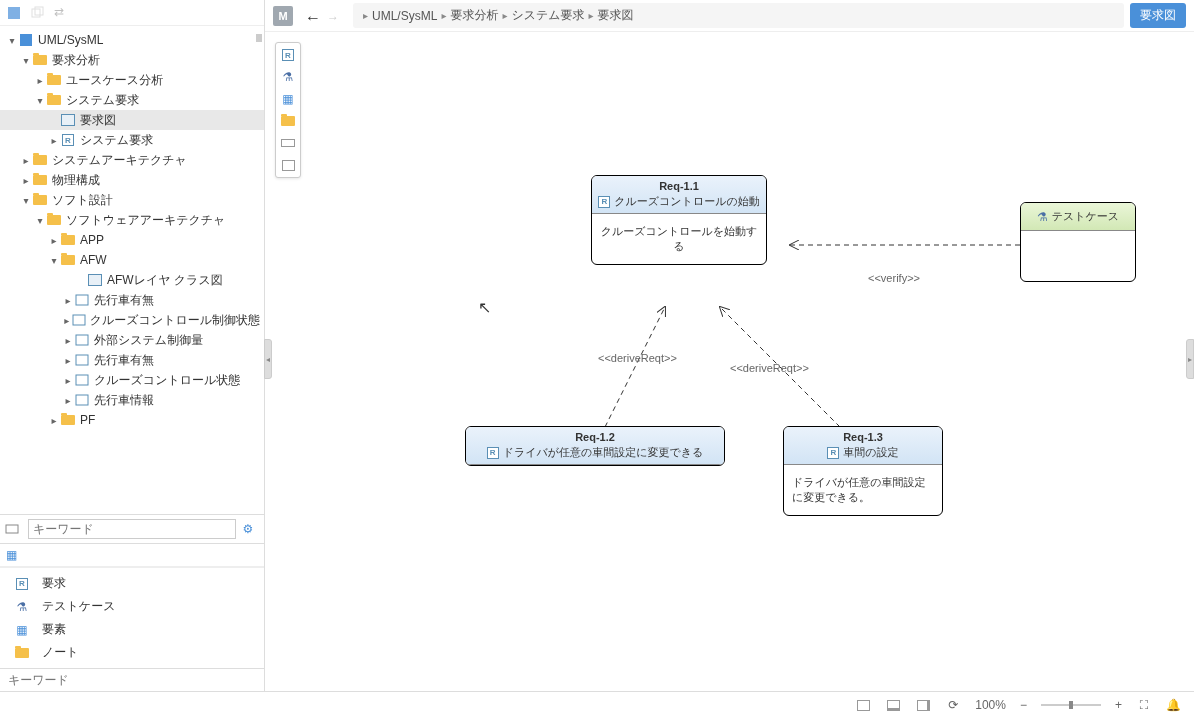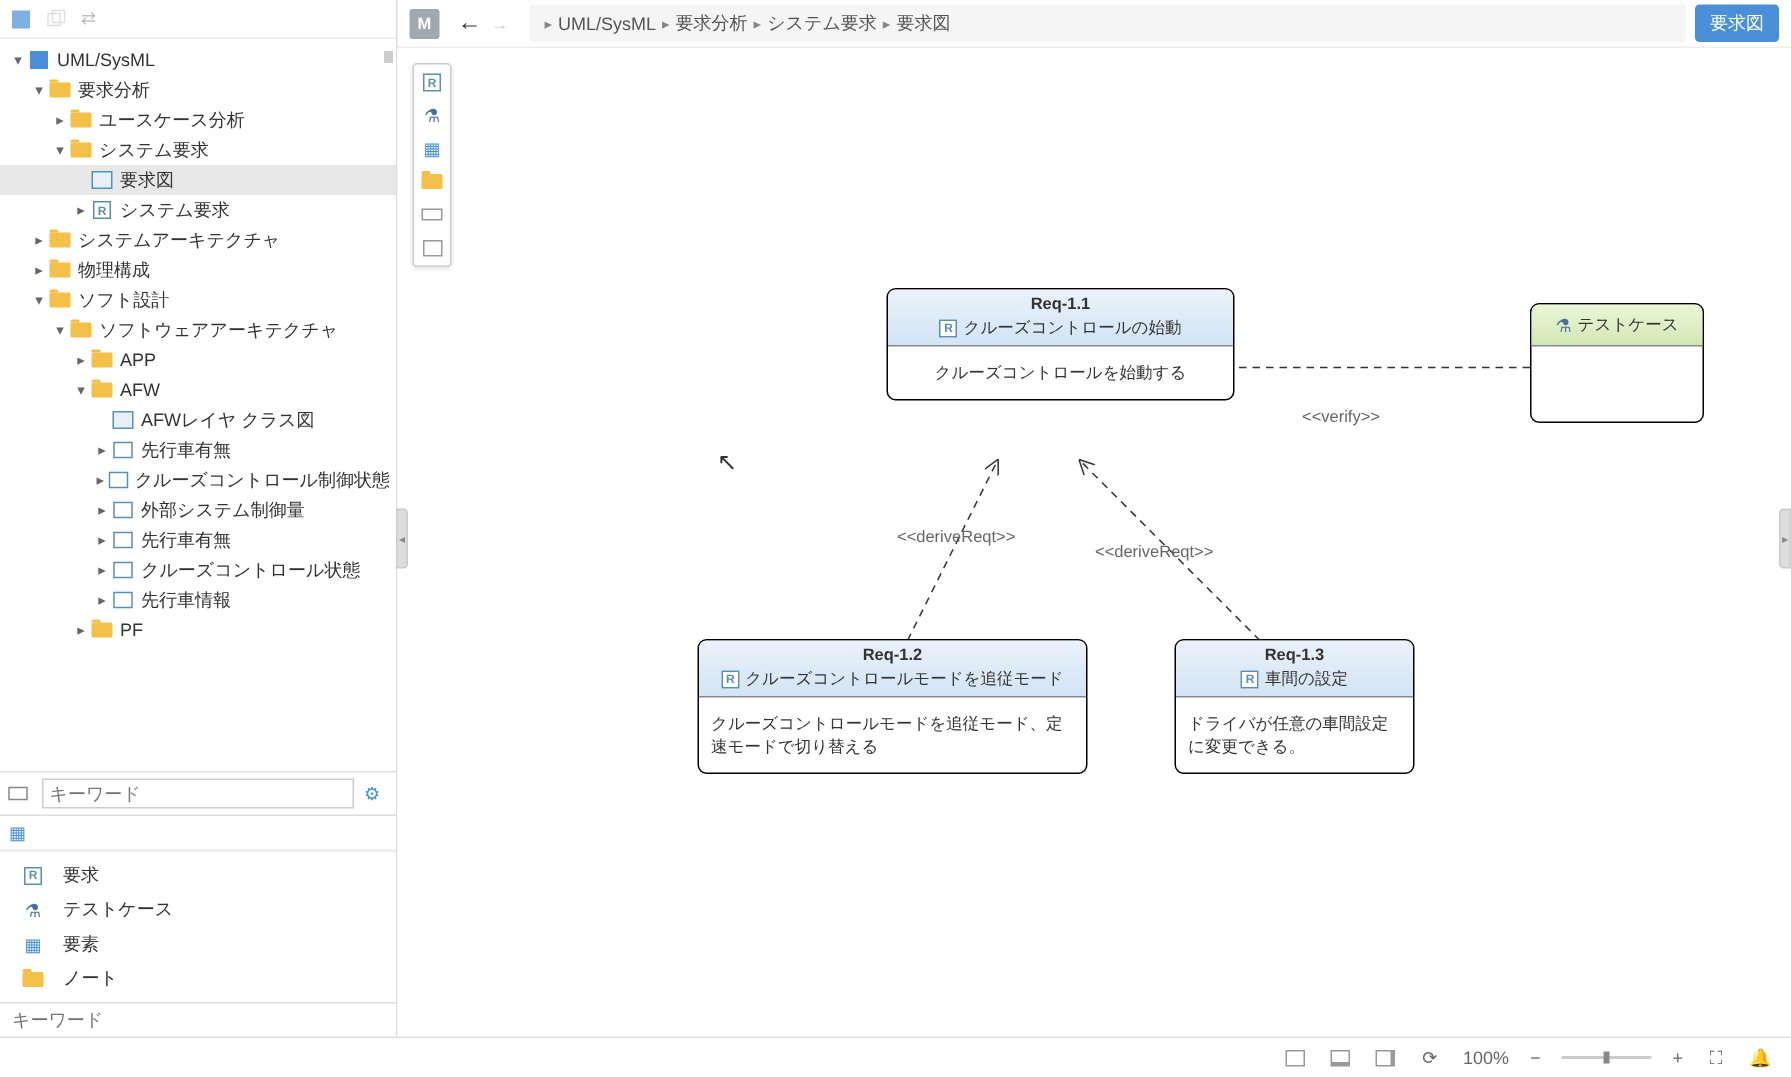--- a/index.html
+++ b/index.html
@@ -155,21 +155,21 @@
             </span>
             <span>APP</span>
           </div>
           <div class="tree-row" style="padding-left: 48px;">
             <span class="arrow">▾</span>
             <span class="ticon">
               <span class="folder"></span>
             </span>
             <span>AFW</span>
           </div>
-          <div class="tree-row" style="padding-left: 62px;">
+          <div class="tree-row" style="padding-left: 62px; margin-left: 13px;">
             <span class="arrow"></span>
             <span class="ticon">
               <span class="diagram-ic"></span>
             </span>
             <span>AFWレイヤ クラス図</span>
           </div>
           <div class="tree-row" style="padding-left: 62px;">
             <span class="arrow">▸</span>
             <span class="ticon">
               <svg width="14" height="12">
@@ -317,40 +317,39 @@
         <defs>
           <marker id="arrow" markerWidth="10" markerHeight="10" refX="9" refY="5" orient="auto">
               <path d="M0,0 L10,5 L0,10" fill="none" stroke="#333"></path>
             </marker>
         </defs>
         <line x1="755" y1="213" x2="525" y2="213" stroke="#333" stroke-dasharray="5,4" marker-end="url(#arrow)"></line>
         <line x1="340" y1="395" x2="400" y2="275" stroke="#333" stroke-dasharray="5,4" marker-end="url(#arrow)"></line>
         <line x1="575" y1="395" x2="455" y2="275" stroke="#333" stroke-dasharray="5,4" marker-end="url(#arrow)"></line>
       </svg>
 
-      <div class="req-box" style="left:326px; top:160px; width:232px;">
+      <div class="req-box" style="left:326px; top:143px; width:176px;">
         <div class="req-header">
           <div class="req-id">Req-1.1</div>
           <div class="req-title">
               <span class="r-ic">R</span>
               <span>クルーズコントロールの始動</span>
             </div>
         </div>
         <div class="req-body">クルーズコントロールを始動する</div>
       </div>
 
       <div class="req-box" style="left:200px; top:394px; width:260px;">
         <div class="req-header">
           <div class="req-id">Req-1.2</div>
           <div class="req-title">
               <span class="r-ic">R</span>
-              <span>クルーズコントロールモードを追従モード</span>
+              <span>ドライバが任意の車間設定に変更できる</span>
             </div>
         </div>
-        <div class="req-body" style="text-align:left">クルーズコントロールモードを追従モード、定速モードで切り替える</div>
       </div>
 
       <div class="req-box" style="left:518px; top:394px; width:160px;">
         <div class="req-header">
           <div class="req-id">Req-1.3</div>
           <div class="req-title">
               <span class="r-ic">R</span>
               <span>車間の設定</span>
             </div>
         </div>

